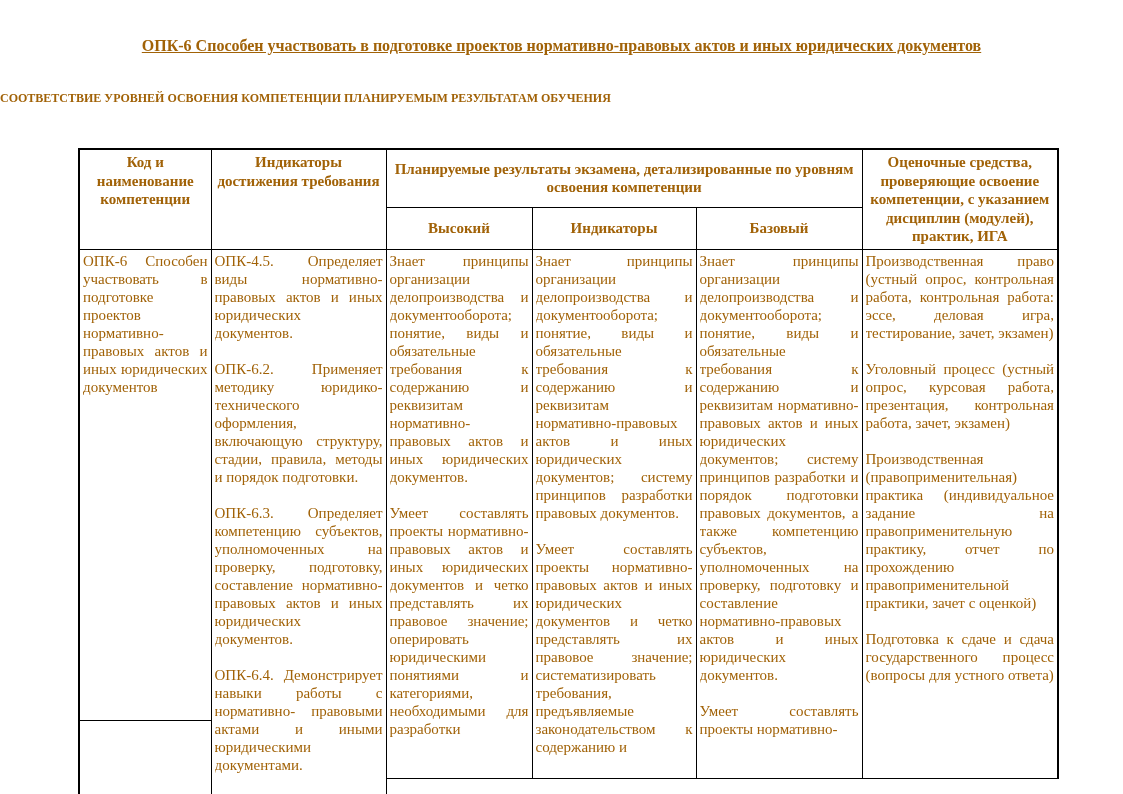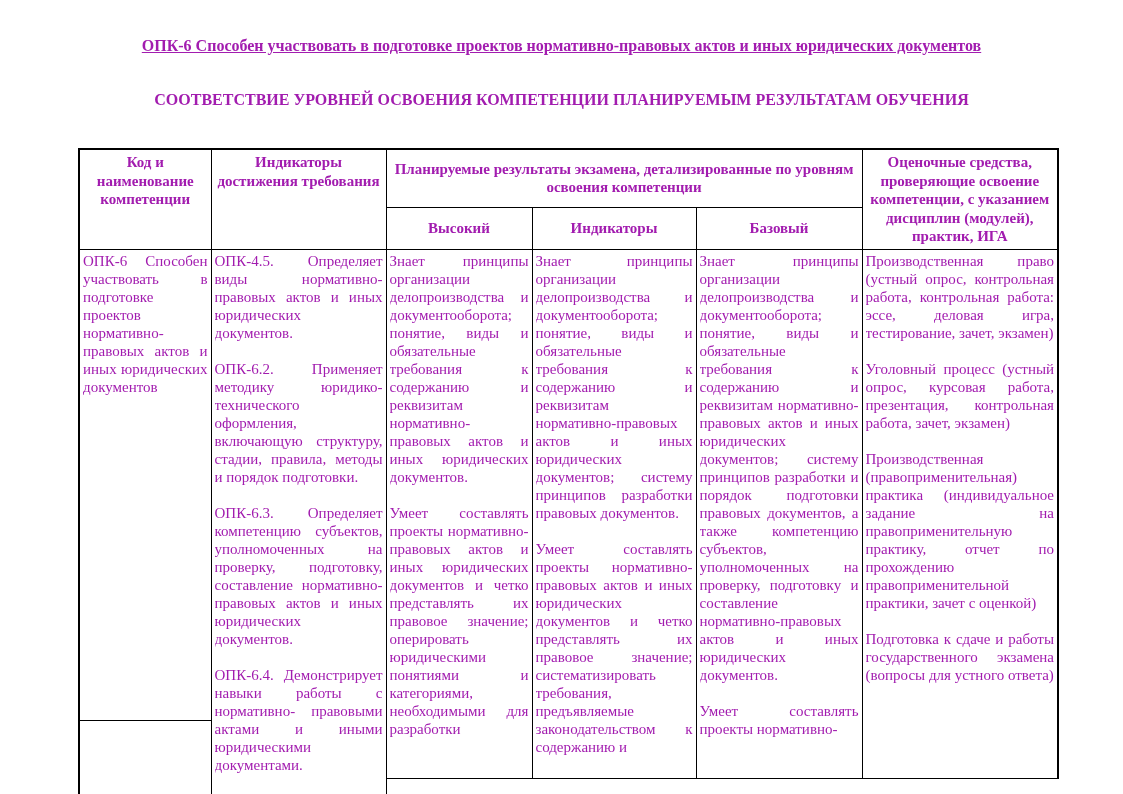--- a/index.html
+++ b/index.html
@@ -1,28 +1,28 @@
 <!DOCTYPE html>
 <html lang="ru"><head>
 <meta charset="utf-8">
 <style>
   html,body { margin:0; padding:0; background:#fff; }
   .page {
     position:relative; width:1123px; height:794px; background:#ffffff;
-    font-family:"Liberation Serif","DejaVu Serif",serif; color:#a21caf;
+    font-family:"Liberation Serif","DejaVu Serif",serif; color:#a16207;
     overflow:hidden;
   }
   .doc-title {
     position:absolute; top:37px; left:0; width:100%;
     text-align:center; font-weight:bold; font-size:16px;
     text-decoration:underline;
   }
   .doc-subtitle {
     position:absolute; top:91px; left:0; width:100%;
-    text-align:center; font-weight:bold; font-size:16px;
+    text-align:left; font-weight:bold; font-size:12px;
   }
   .table-wrap { position:absolute; left:78px; top:148px; width:979px; }
   table {
     border-collapse:collapse; table-layout:fixed; width:979px;
     border:2px solid #000; border-bottom:none;
   }
   th, td { border:1px solid #000; box-sizing:border-box; }
   thead th {
     font-weight:bold; text-align:center; font-size:15px; line-height:18.5px;
     padding:3px 4px; vertical-align:top;
@@ -109,21 +109,21 @@
             <div class="cw">
                 <p>Знает принципы организации делопроизводства и документооборота; понятие, виды и обязательные требования к содержанию и реквизитам нормативно-правовых актов и иных юридических документов; систему принципов разработки и порядок подготовки правовых документов, а также компетенцию субъектов, уполномоченных на проверку, подготовку и составление нормативно-правовых актов и иных юридических документов.</p>
                 <p>Умеет составлять проекты нормативно-</p>
               </div>
           </td>
           <td>
             <div class="cw">
                 <p>Производственная право (устный опрос, контрольная работа, контрольная работа: эссе, деловая игра, тестирование, зачет, экзамен)</p>
                 <p>Уголовный процесс (устный опрос, курсовая работа, презентация, контрольная работа, зачет, экзамен)</p>
                 <p>Производственная (правоприменительная) практика (индивидуальное задание на правоприменительную практику, отчет по прохождению правоприменительной практики, зачет с оценкой)</p>
-                <p>Подготовка к сдаче и работы государственного экзамена (вопросы для устного ответа)</p>
+                <p>Подготовка к сдаче и сдача государственного процесс (вопросы для устного ответа)</p>
               </div>
           </td>
         </tr>
       </tbody>
     </table>
 
     <div class="col1-divider"></div>
     <div class="ext ext-a"></div>
     <div class="ext ext-b"></div>
     <div class="ext ext-c"></div>

